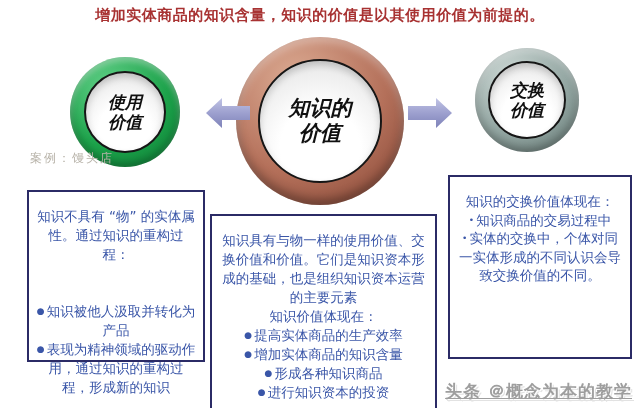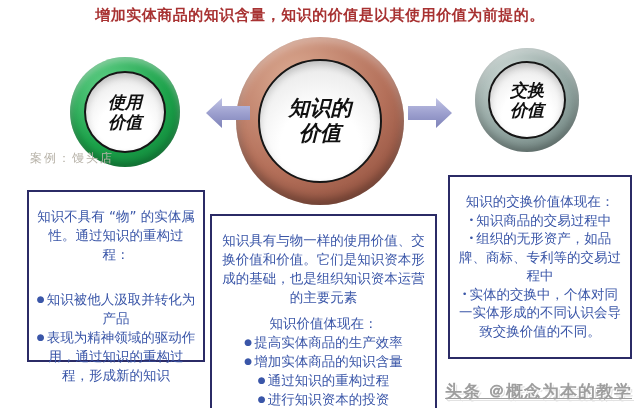--- a/index.html
+++ b/index.html
@@ -47,22 +47,22 @@
   .arrow-right { left:407px; top:94px; }
   
   .tbox {
     position:absolute; border:2px solid #2b2b66; background:#ffffff;
     color:#3a56a8; font-size:13.5px; line-height:19px; padding:15px 7px; box-sizing:border-box;text-align:center;
   }
   .tbox p { margin:0; }
   .box-left   { left:27px;  top:190px; width:178px; height:172px; }
   .box-center { left:210px; top:214px; width:227px; height:208px; }
   .box-right  { left:448px; top:175px; width:184px; height:184px; font-size:13.5px; line-height:18.5px; }
-  .box-left .bullets { margin-top:26px; }
-  .box-center .subhead { margin-top:7px; }
+  .box-left .bullets { margin-top:38px; }
+  .box-center .subhead { }
   .dot { font-size:9px; vertical-align:2px; margin-right:2px; }
   
   .case-note {
     position:absolute; left:30px; top:150px; color:#b7b2a8; font-size:12px; letter-spacing:2px;
   }
   .wm-bottom {
     position:absolute; right:8px; bottom:5px; font-size:17px; font-weight:bold;
     color:#9e9e9e; letter-spacing:1px;
     text-shadow:1px 1px 0 #ffffff, 2px 2px 0 #e2e2e2;
     text-decoration:underline;
@@ -132,29 +132,28 @@
       <p><span class="dot">●</span><span>表现为精神领域的驱动作用，通过知识的重构过程，形成新的知识</span></p>
     </div>
   </div>
 
   <div class="tbox box-center">
     <p>知识具有与物一样的使用价值、交换价值和价值。它们是知识资本形成的基础，也是组织知识资本运营的主要元素</p>
     <p class="subhead">知识价值体现在：</p>
     <div class="bullets">
       <p><span class="dot">●</span><span>提高实体商品的生产效率</span></p>
       <p><span class="dot">●</span><span>增加实体商品的知识含量</span></p>
-      <p><span class="dot">●</span><span>通过知识的重构过程</span></p>
+      <p><span class="dot">●</span><span>形成各种知识商品</span></p>
       <p><span class="dot">●</span><span>进行知识资本的投资</span></p>
     </div>
   </div>
 
   <div class="tbox box-right">
     <p>知识的交换价值体现在：</p>
     <div class="bullets">
       <p><span class="dot">•</span><span>知识商品的交易过程中</span></p>
-      <p><span class="dot">•</span><span>组织的无形资产，如品牌、商标、专利等的交易过程中</span></p>
       <p><span class="dot">•</span><span>实体的交换中，个体对同一实体形成的不同认识会导致交换价值的不同。</span></p>
     </div>
   </div>
 
   <div class="wm-bottom">头条 ＠概念为本的教学</div>
 
 </div>
 
 </body></html>

